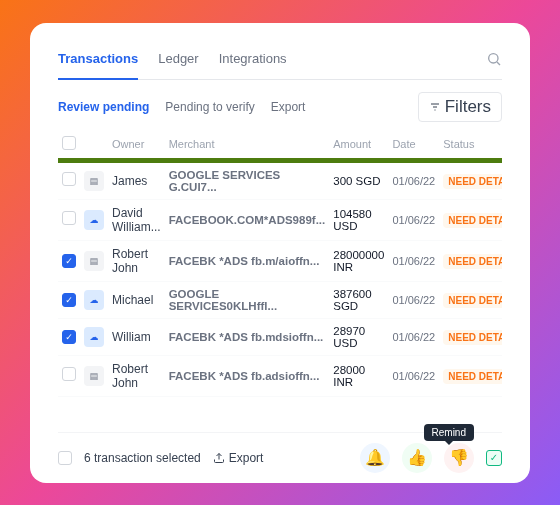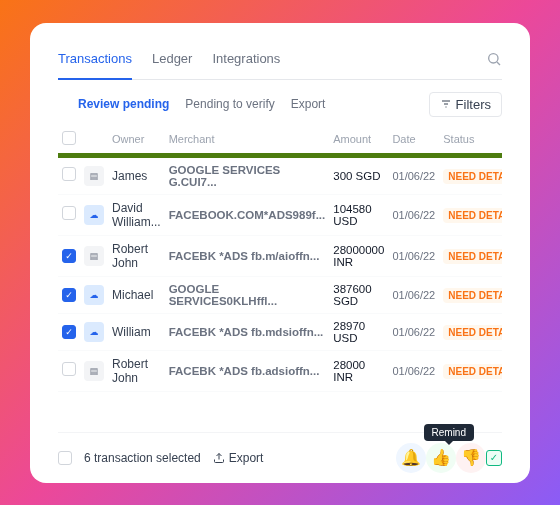--- a/index.html
+++ b/index.html
@@ -38,48 +38,47 @@
       font-size: 13px;
       padding-bottom: 8px;
       cursor: pointer;
       color: #6b7280;
       border-bottom: 2px solid transparent;
       margin-bottom: -1px;
     }
     .main-tab.active {
       color: #2563eb;
       border-bottom: 2px solid #2563eb;
-      font-weight: 400;
+      font-weight: 700;
     }
     .toolbar {
       display: flex;
       align-items: center;
       justify-content: space-between;
       margin-bottom: 8px;
     }
     .sub-tabs {
       display: flex;
       gap: 16px;
-      margin-left: 20px;
     }
     .sub-tab {
       font-size: 12px;
       color: #6b7280;
       cursor: pointer;
       padding: 2px 0;
     }
     .sub-tab.active {
       color: #2563eb;
       font-weight: 600;
     }
     .filters-btn {
       display: flex;
       align-items: center;
       gap: 4px;
-      font-size: 13px;
+      font-size: 17px;
       color: #374151;
       cursor: pointer;
       border: 1px solid #e5e7eb;
       border-radius: 4px;
       padding: 4px 10px;
     }
     .table-wrap {
       flex: 1;
       overflow: hidden;
     }
@@ -189,21 +188,21 @@
       display: flex;
       align-items: center;
       gap: 4px;
       font-size: 12px;
       color: #374151;
       cursor: pointer;
     }
     .footer-actions {
       display: flex;
       align-items: center;
-      gap: 0;
+      gap: 12px;
       position: relative;
     }
     .remind-tooltip {
       position: absolute;
       bottom: 32px;
       right: 28px;
       background: #1f2937;
       color: #fff;
       font-size: 10px;
       padding: 3px 8px;

